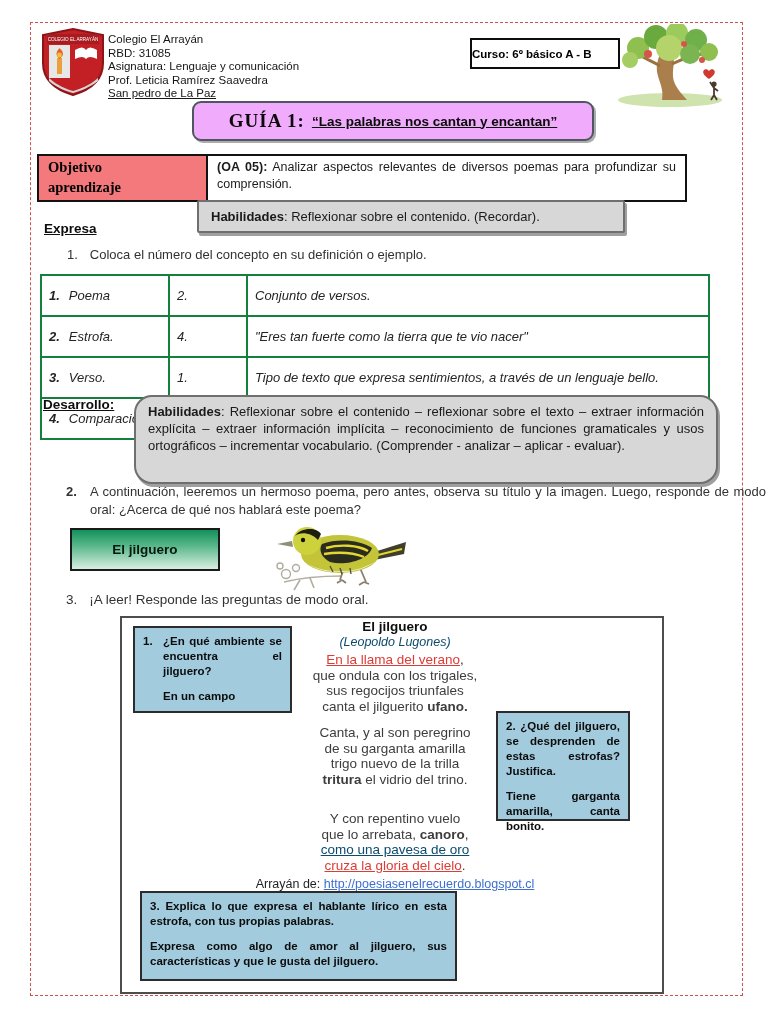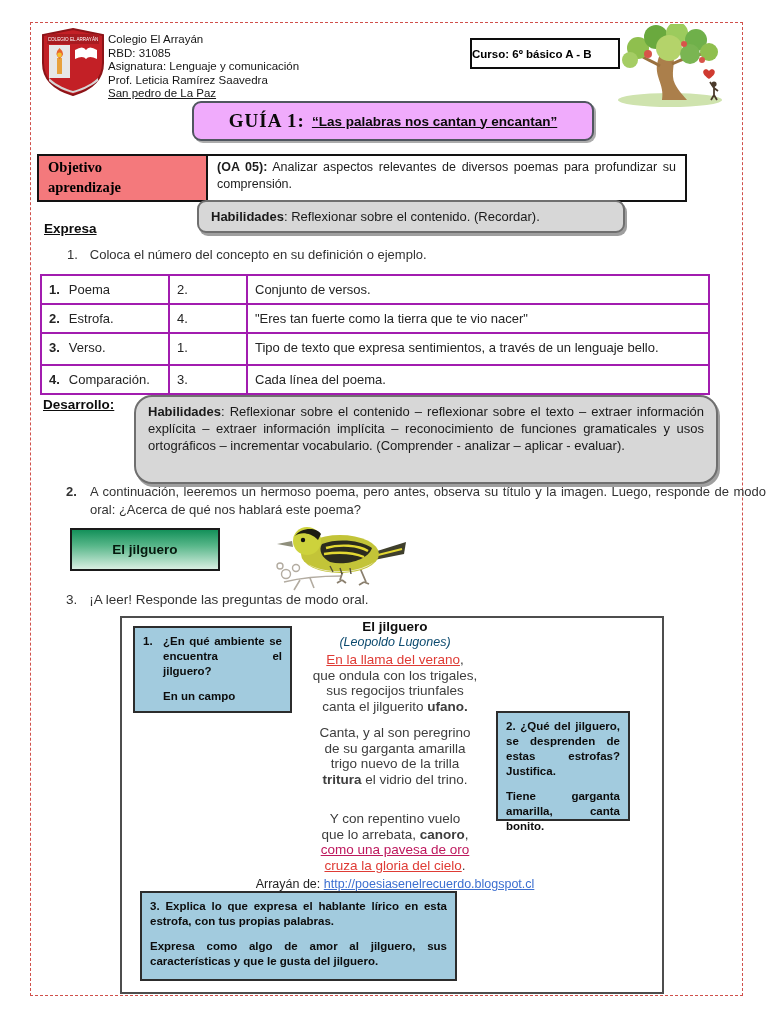--- a/index.html
+++ b/index.html
@@ -27,40 +27,40 @@
   .objective-table{position:absolute;left:37px;top:154px;width:646px;height:44px;border:2px solid #121212;
         display:flex;background:#fff;}
   .objective-label{width:158px;background:#f4797c;border-right:2px solid #121212;
         font-family:"Liberation Serif",serif;font-weight:bold;font-size:14.5px;line-height:20px;
         padding:1px 0 0 9px;color:#000;}
   .objective-text{flex:1;font-size:12.5px;line-height:17px;padding:3px 9px 0 9px;text-align:justify;color:#1c1c1c;}
   .b{font-weight:bold;}
 
   
   .skills-box{background:#d7d7d7;border:2px solid #6f6f6f;box-shadow:2px 3px 0 rgba(80,80,80,.55);color:#1a1a1a;}
-  .skills-inicio{position:absolute;left:197px;top:200px;width:400px;height:29px;border-radius:9px;
+  .skills-inicio{position:absolute;left:197px;top:200px;width:400px;height:29px;border-radius:2px;
         display:flex;align-items:center;padding:0 12px;font-size:13px;white-space:nowrap;}
   .skills-desarrollo{position:absolute;left:134px;top:395px;width:556px;height:73px;border-radius:18px;
         padding:6px 12px;font-size:13px;line-height:17px;text-align:justify;}
 
   .section-label{position:absolute;font-weight:bold;font-size:13.5px;text-decoration:underline;color:#0d0d0d;}
   .sec-inicio{left:44px;top:221px;}
   .sec-desarrollo{left:43px;top:397px;}
 
   .activity{font-size:13px;color:#323232;}
   .activity1{position:absolute;left:67px;top:247px;}
   .activity .anum{margin-right:12px;}
   .activity2{position:absolute;left:66px;top:483px;width:676px;line-height:17.5px;text-align:justify;padding-left:24px;}
   .activity2 .anum{position:absolute;left:0;top:0;font-weight:bold;margin:0;}
   .activity3{position:absolute;left:66px;top:592px;font-size:13.5px;}
 
   
   .concept-table{position:absolute;left:40px;top:274px;width:670px;border-collapse:collapse;
         font-size:13px;color:#242424;}
-  .concept-table td{border:2px solid #a21caf;padding:6px 7px;vertical-align:top;}
+  .concept-table td{border:2px solid #15803d;padding:12px 7px;vertical-align:top;font-style:italic;}
   .concept-table .c1{width:112px;}
   .concept-table .c2{width:62px;}
   .concept-table .c3{text-align:justify;}
   .concept-table .num{font-weight:bold;margin-right:9px;}
   .row-h1{height:26px;}.row-h2{height:23px;}.row-h3{height:32px;}.row-h4{height:23px;}
 
   
   .green-box{position:absolute;left:70px;top:528px;width:146px;height:39px;border:2px solid #1a1a1a;
         background:linear-gradient(to bottom,#14915a 0%,#57b689 40%,#d8efe2 100%);
         display:flex;align-items:center;justify-content:center;font-weight:bold;font-size:13.5px;color:#06190e;}
@@ -80,21 +80,21 @@
 
   
   .poem{position:absolute;left:245px;top:619px;width:300px;text-align:center;font-size:13.5px;
         line-height:15.5px;color:#3d3d3d;}
   .poem-title{font-weight:bold;font-size:13.5px;line-height:16px;color:#0e0e0e;}
   .poem-author{font-style:italic;font-size:12.5px;line-height:15px;margin-bottom:2px;color:#0c4a6e;}
   .stanza-1{margin-bottom:11px;}
   .stanza-2{margin-bottom:24px;}
   .stanza-3{margin-bottom:4px;}
   .line-red{color:#df3b35;text-decoration:underline;}
-  .line-pale{color:#be185d;text-decoration:underline;}
+  .line-pale{color:#0c4a6e;text-decoration:underline;}
   .source-line{font-size:12.5px;color:#1f1f1f;white-space:nowrap;margin-top:4px;}
   .url-link{color:#3c6fd0;text-decoration:underline;cursor:pointer;}
 </style>
 </head>
 <body>
 
 <div class="page">
   <div class="dashed-border"></div>
 
   <svg class="logo" viewBox="0 0 66 68">

